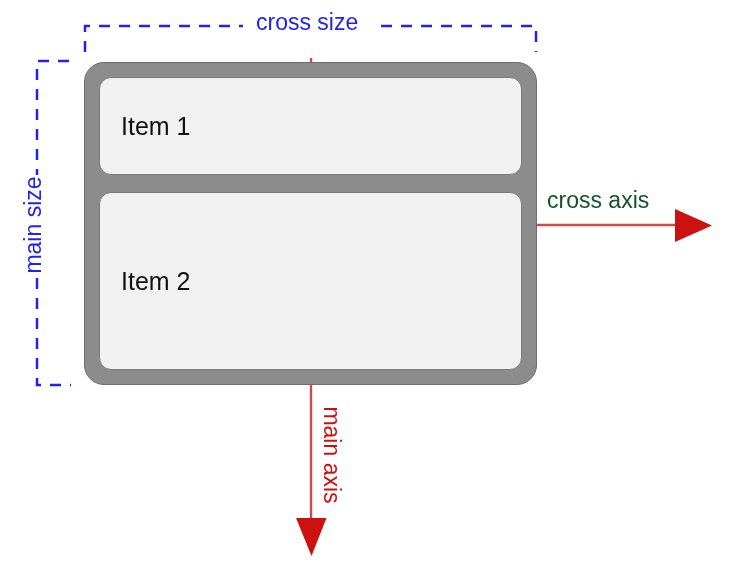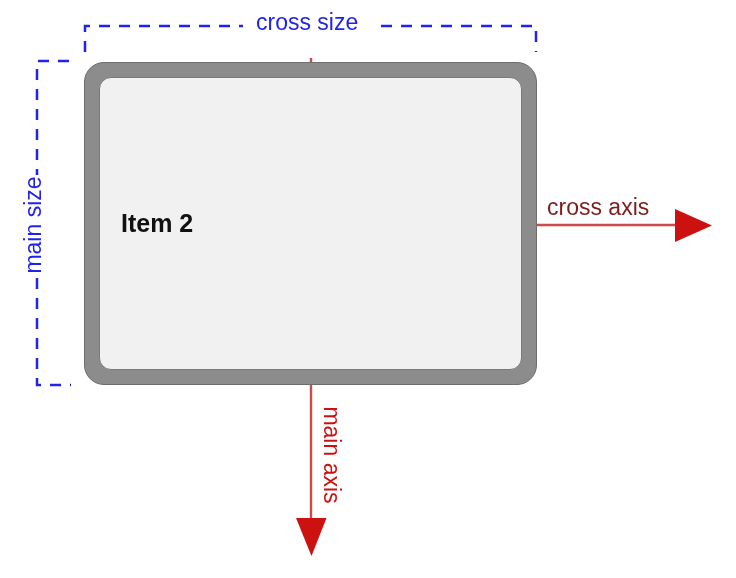--- a/index.html
+++ b/index.html
@@ -37,24 +37,24 @@
   }
   .lbl-main-size {
     color: #2222ee;
     font-size: 23px;
     left: 33px;
     top: 225px;
     transform: translate(-50%, -50%) rotate(-90deg);
     transform-origin: 50% 50%;
   }
   .lbl-cross-axis {
-    color: #7f1d1d;
+    color: #14532d;
     font-size: 23px;
     left: 547px;
-    top: 196px;
+    top: 189px;
   }
   .lbl-main-axis {
     color: #cc1111;
     font-size: 23px;
     left: 331px;
     top: 455px;
     transform: translate(-50%, -50%) rotate(90deg);
     transform-origin: 50% 50%;
   }
 
@@ -79,21 +79,21 @@
     background: #f1f1f1;
     border: 1px solid #7a7a7a;
     border-radius: 12px;
     display: flex;
     align-items: center;
     padding-left: 21px;
     color: #111111;
     font-size: 25px;
   }
   .item-1 { height: 98px; }
-  .item-2 { flex: 1; font-weight: bold; }
+  .item-2 { flex: 1; }
 </style>
 </head>
 <body>
 
 <div id="stage">
 
   <svg id="svg-layer" viewBox="0 0 736 578">
 
     <g>
       <path d="M 85 52 L 85 26 L 243 26" fill="none" stroke="#2222ee" stroke-width="2.5" stroke-dasharray="11 9" stroke-linecap="butt"></path>
@@ -110,20 +110,23 @@
       <polygon points="675,209 712,225.5 675,242" fill="#cc1111"></polygon>
     </g>
 
     <g>
       <line x1="311" y1="58" x2="311" y2="522" stroke="#d04a4a" stroke-width="2.4"></line>
       <polygon points="296,518 326.5,518 311.5,556" fill="#cc1111"></polygon>
     </g>
   </svg>
 
   <div class="flex-container">
+    <div class="flex-item item-1">
+      <span>Item 1</span>
+    </div>
     <div class="flex-item item-2">
       <span>Item 2</span>
     </div>
   </div>
 
   <div class="lbl lbl-cross-size">cross size</div>
   <div class="lbl lbl-main-size">main size</div>
   <div class="lbl lbl-cross-axis">cross axis</div>
   <div class="lbl lbl-main-axis">main axis</div>
 

